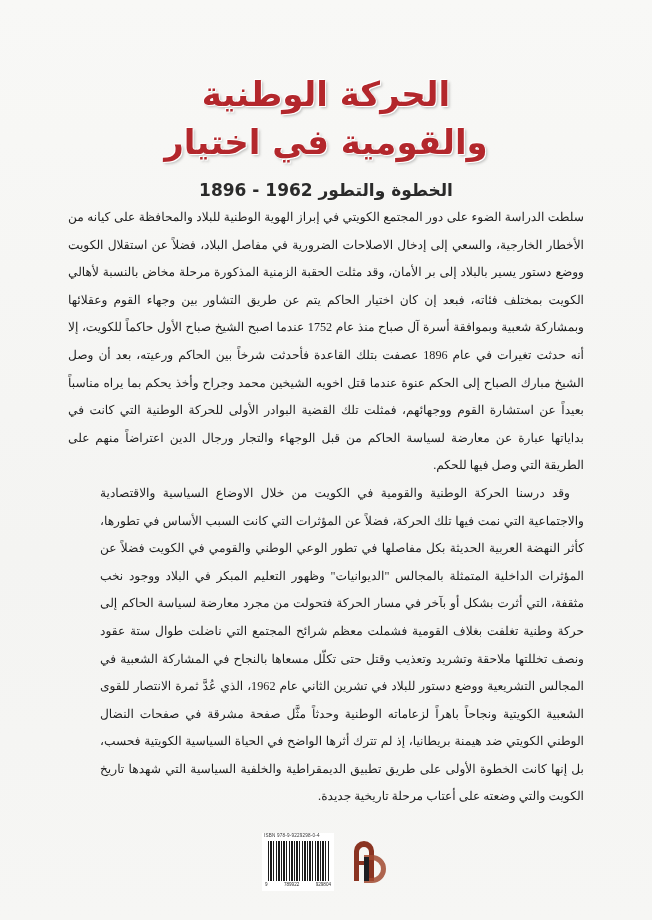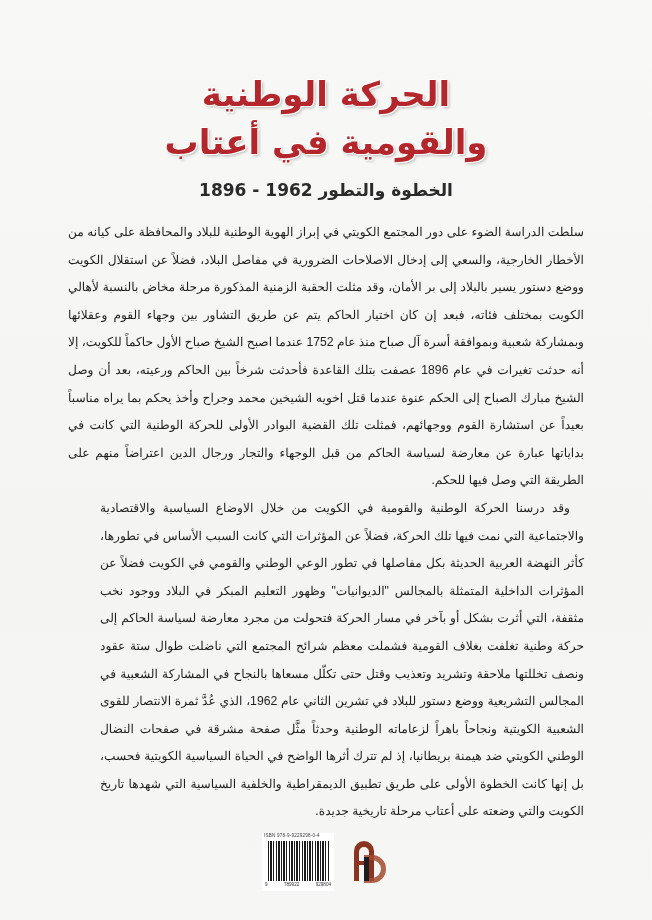--- a/index.html
+++ b/index.html
@@ -25,23 +25,23 @@
     letter-spacing: 0;
   }
   .subtitle {
     margin-top: 14px;
     font-family: "DejaVu Sans", sans-serif;
     font-weight: bold; font-size: 17px; color: #2a2a2a;
     direction: rtl;
   }
   .subtitle .years { direction: ltr; unicode-bidi: embed; display: inline-block; }
   .body-text {
-    position: absolute; left: 68px; top: 219px; width: 516px;
+    position: absolute; left: 68px; top: 204px; width: 516px;
     direction: rtl; text-align: justify; text-align-last: right;
-    font-family: Liberation Sans, sans-serif;
+    font-family: Liberation Serif, serif;
     font-size: 12.2px; line-height: 27.6px; color: #1e1e1e;
   }
   .body-text p { margin: 0; text-indent: 0; }
   .body-text p + p { text-indent: 14px; margin-left: 32px; }
   .footer {
     position: absolute; left: 0; top: 825px; width: 652px; height: 95px;
   }
   .barcode {
     position: absolute; left: 262px; top: 8px; width: 72px; height: 58px;
     background: #fff;
@@ -73,21 +73,21 @@
   .designer .by { background: #e8e8e6; color: #555; padding: 1px 4px; height: 10px; line-height: 10px; }
   .designer .name { background: #3a3a40; color: #e4e4e4; padding: 2px 5px; height: 10px; line-height: 10px; }
 </style>
 </head>
 <body>
 
 <div class="page">
 
   <div class="title-block">
     <div class="title-line">الحركة الوطنية</div>
-    <div class="title-line">والقومية في أعتاب</div>
+    <div class="title-line">والقومية في اختيار</div>
     <div class="subtitle">
       <span>الخطوة والتطور</span>
       <span class="years">1896 - 1962</span>
     </div>
   </div>
 
   <div class="body-text">
     <p>سلطت الدراسة الضوء على دور المجتمع الكويتي في إبراز الهوية الوطنية للبلاد والمحافظة على كيانه من الأخطار الخارجية، والسعي إلى إدخال الاصلاحات الضرورية في مفاصل البلاد، فضلاً عن استقلال الكويت ووضع دستور يسير بالبلاد إلى بر الأمان، وقد مثلت الحقبة الزمنية المذكورة مرحلة مخاض بالنسبة لأهالي الكويت بمختلف فئاته، فبعد إن كان اختيار الحاكم يتم عن طريق التشاور بين وجهاء القوم وعقلائها وبمشاركة شعبية وبموافقة أسرة آل صباح منذ عام 1752 عندما اصبح الشيخ صباح الأول حاكماً للكويت، إلا أنه حدثت تغيرات في عام 1896 عصفت بتلك القاعدة فأحدثت شرخاً بين الحاكم ورعيته، بعد أن وصل الشيخ مبارك الصباح إلى الحكم عنوة عندما قتل اخويه الشيخين محمد وجراح وأخذ يحكم بما يراه مناسباً بعيداً عن استشارة القوم ووجهائهم، فمثلت تلك القضية البوادر الأولى للحركة الوطنية التي كانت في بداياتها عبارة عن معارضة لسياسة الحاكم من قبل الوجهاء والتجار ورجال الدين اعتراضاً منهم على الطريقة التي وصل فيها للحكم.</p>
     <p>وقد درسنا الحركة الوطنية والقومية في الكويت من خلال الاوضاع السياسية والاقتصادية والاجتماعية التي نمت فيها تلك الحركة، فضلاً عن المؤثرات التي كانت السبب الأساس في تطورها، كأثر النهضة العربية الحديثة بكل مفاصلها في تطور الوعي الوطني والقومي في الكويت فضلاً عن المؤثرات الداخلية المتمثلة بالمجالس "الديوانيات" وظهور التعليم المبكر في البلاد ووجود نخب مثقفة، التي أثرت بشكل أو بآخر في مسار الحركة فتحولت من مجرد معارضة لسياسة الحاكم إلى حركة وطنية تغلفت بغلاف القومية فشملت معظم شرائح المجتمع التي ناضلت طوال ستة عقود ونصف تخللتها ملاحقة وتشريد وتعذيب وقتل حتى تكلّل مسعاها بالنجاح في المشاركة الشعبية في المجالس التشريعية ووضع دستور للبلاد في تشرين الثاني عام 1962، الذي عُدَّ ثمرة الانتصار للقوى الشعبية الكويتية ونجاحاً باهراً لزعاماته الوطنية وحدثاً مثَّل صفحة مشرقة في صفحات النضال الوطني الكويتي ضد هيمنة بريطانيا، إذ لم تترك أثرها الواضح في الحياة السياسية الكويتية فحسب، بل إنها كانت الخطوة الأولى على طريق تطبيق الديمقراطية والخلفية السياسية التي شهدها تاريخ الكويت والتي وضعته على أعتاب مرحلة تاريخية جديدة.</p>
   </div>

